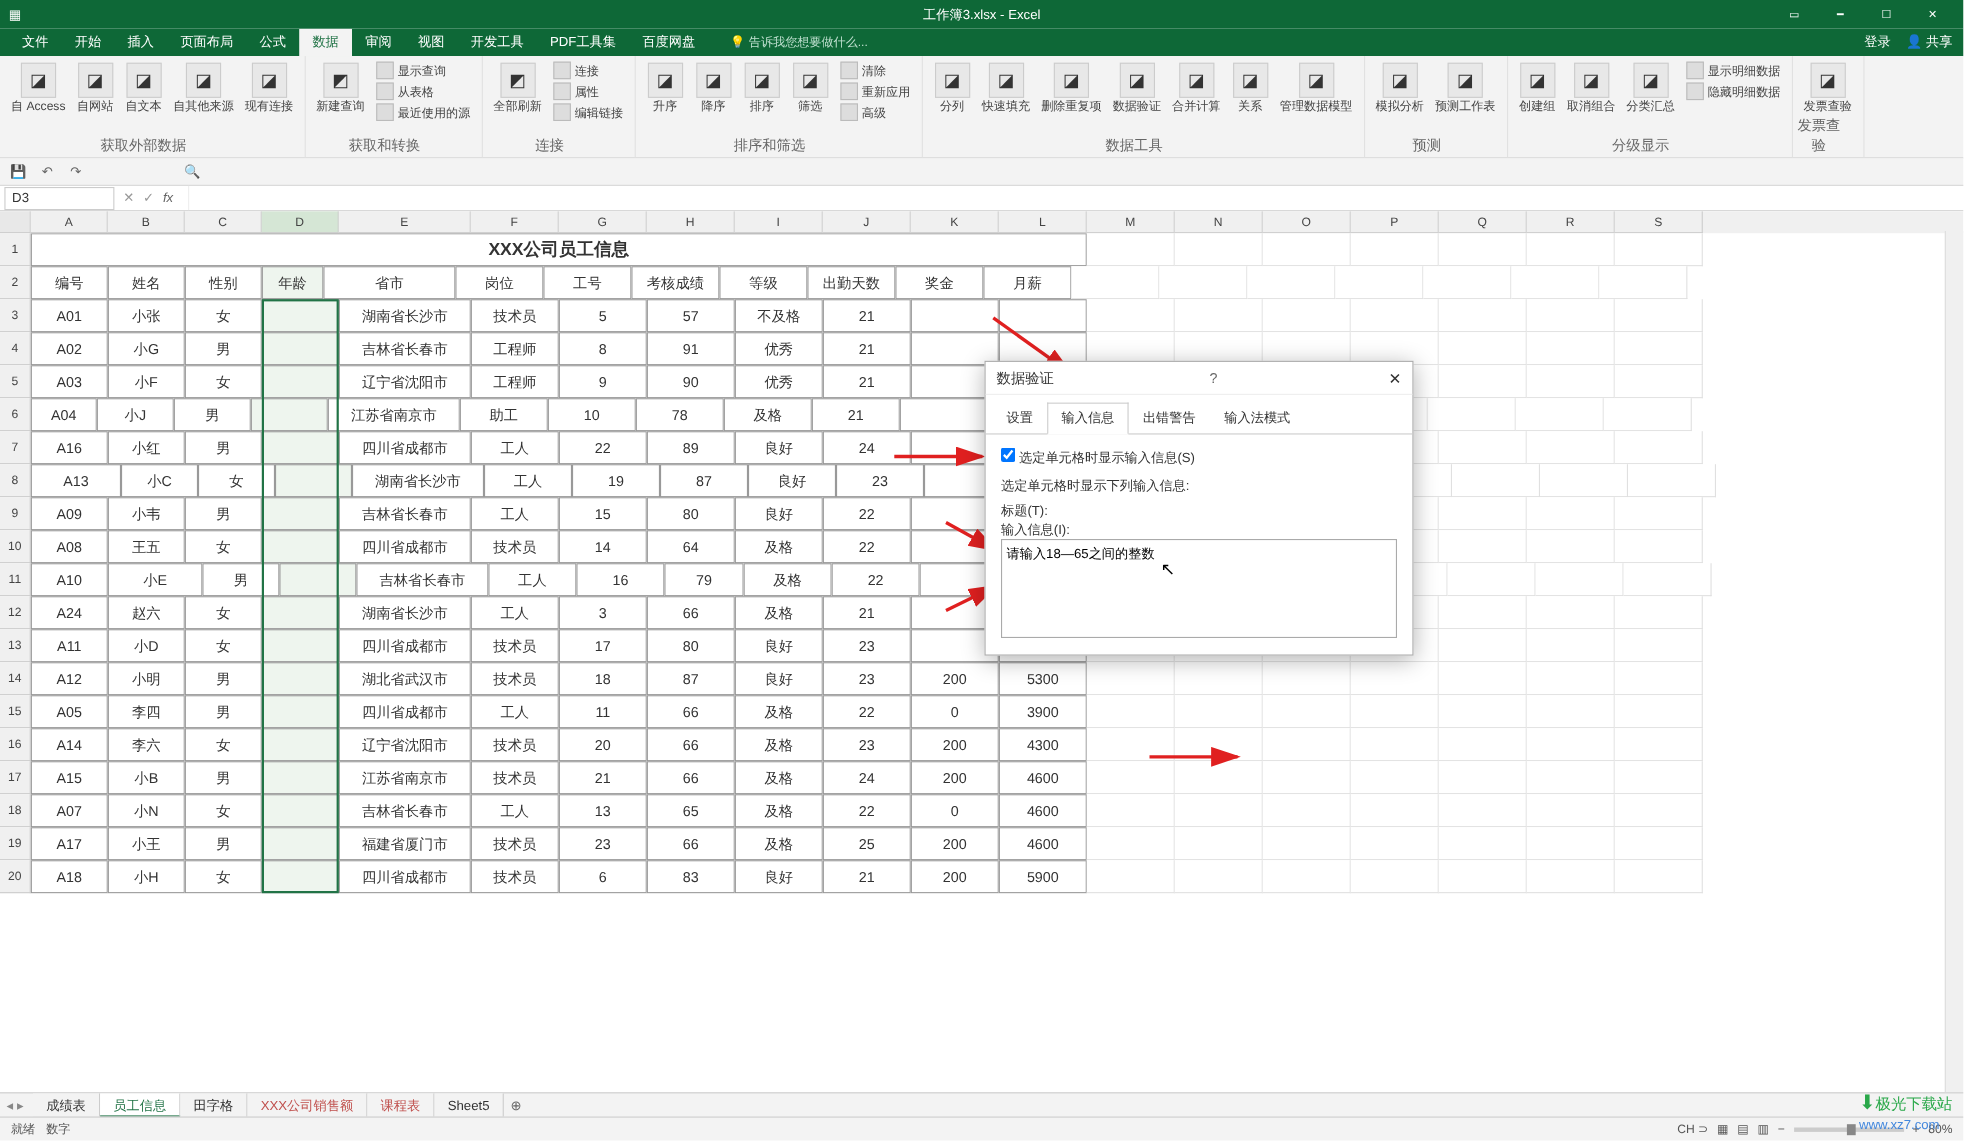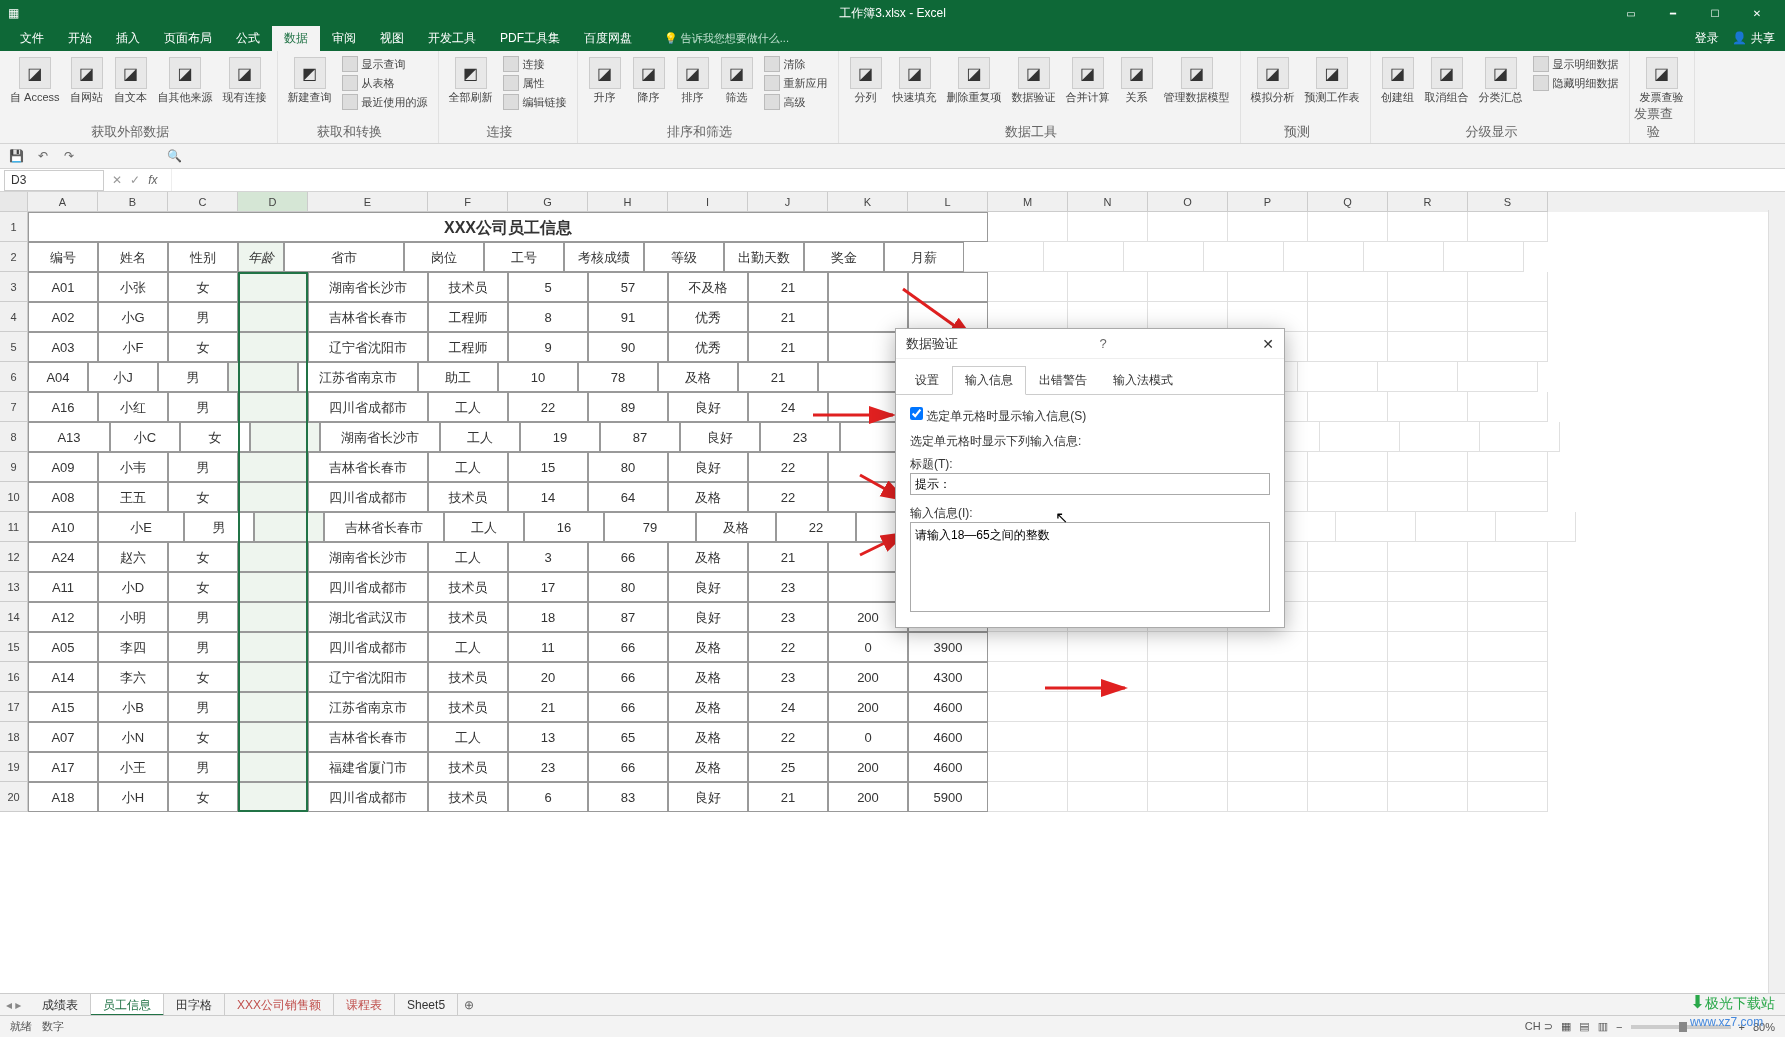--- a/index.html
+++ b/index.html
@@ -316,21 +316,21 @@
         <div class="cell" style="width: 80px;"></div>
         <div class="cell" style="width: 80px;"></div>
         <div class="cell" style="width: 80px;"></div>
         <div class="cell" style="width: 80px;"></div>
       </div>
       <div class="grid-row">
         <div class="row-h">2</div>
         <div class="cell header" style="width: 70px;">编号</div>
         <div class="cell header" style="width: 70px;">姓名</div>
         <div class="cell header" style="width: 70px;">性别</div>
-        <div class="cell header selcol" style="width: 46px; font-style: italic;">年龄</div>
+        <div class="cell header selcol" style="width: 56px;">年龄</div>
         <div class="cell header" style="width: 120px;">省市</div>
         <div class="cell header" style="width: 80px;">岗位</div>
         <div class="cell header" style="width: 80px;">工号</div>
         <div class="cell header" style="width: 80px;">考核成绩</div>
         <div class="cell header" style="width: 80px;">等级</div>
         <div class="cell header" style="width: 80px;">出勤天数</div>
         <div class="cell header" style="width: 80px;">奖金</div>
         <div class="cell header" style="width: 80px;">月薪</div>
         <div class="cell" style="width: 80px;"></div>
         <div class="cell" style="width: 80px;"></div>
@@ -518,21 +518,21 @@
       </div>
       <div class="grid-row">
         <div class="row-h">11</div>
         <div class="cell header" style="width: 70px; border: 1px solid rgb(153, 153, 153);">A10</div>
         <div class="cell header" style="width: 86px; border: 1px solid rgb(153, 153, 153);">小E</div>
         <div class="cell header" style="width: 70px; border: 1px solid rgb(153, 153, 153);">男</div>
         <div class="cell header selcol" style="width: 70px; border: 1px solid rgb(153, 153, 153);"></div>
         <div class="cell header" style="width: 120px; border: 1px solid rgb(153, 153, 153);">吉林省长春市</div>
         <div class="cell header" style="width: 80px; border: 1px solid rgb(153, 153, 153);">工人</div>
         <div class="cell header" style="width: 80px; border: 1px solid rgb(153, 153, 153);">16</div>
-        <div class="cell header" style="width: 92px; border: 1px solid rgb(153, 153, 153);">79</div>
+        <div class="cell header" style="width: 72px; border: 1px solid rgb(153, 153, 153);">79</div>
         <div class="cell header" style="width: 80px; border: 1px solid rgb(153, 153, 153);">及格</div>
         <div class="cell header" style="width: 80px; border: 1px solid rgb(153, 153, 153);">22</div>
         <div class="cell header" style="width: 80px; border: 1px solid rgb(153, 153, 153);"></div>
         <div class="cell header" style="width: 80px; border: 1px solid rgb(153, 153, 153);"></div>
         <div class="cell" style="width: 80px;"></div>
         <div class="cell" style="width: 80px;"></div>
         <div class="cell" style="width: 80px;"></div>
         <div class="cell" style="width: 80px;"></div>
         <div class="cell" style="width: 80px;"></div>
         <div class="cell" style="width: 80px;"></div>
@@ -752,21 +752,20 @@
     <div class="dialog-tab">出错警告</div>
     <div class="dialog-tab">输入法模式</div>
   </div>
   <div class="dialog-body">
     <label>
       <input type="checkbox" checked="" style="">
       <span>选定单元格时显示输入信息(S)</span>
     </label>
     <div style="margin-top:8px;margin-bottom:6px">选定单元格时显示下列输入信息:</div>
     <div>标题(T):</div>
-    <input type="text" value="提示：" style="">
     <div>输入信息(I):</div>
     <textarea id="msgArea" style="">请输入18—65之间的整数</textarea>
   </div>
 </div>
 
 <svg class="arrow" style="top:284px;left:898px" width="100" height="70">
     <defs>
       <marker id="ah" markerWidth="10" markerHeight="10" refX="8" refY="3" orient="auto">
         <path d="M0,0 L0,6 L9,3 z" fill="#e02020"></path>
       </marker>

